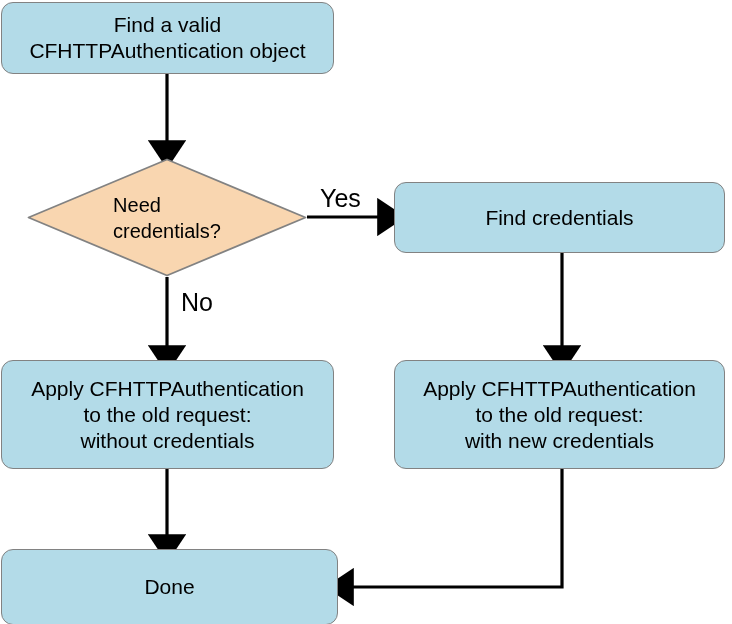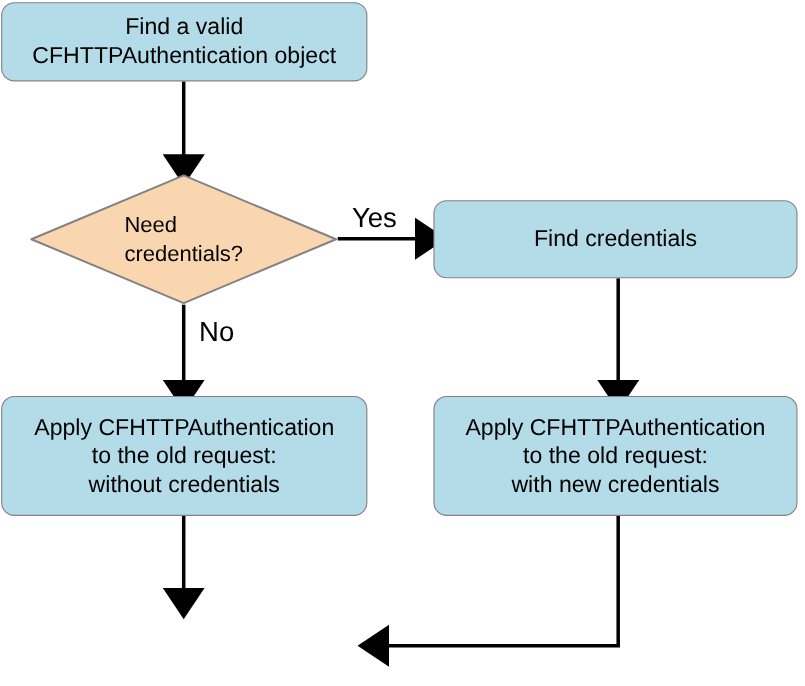--- a/index.html
+++ b/index.html
@@ -115,14 +115,15 @@
   <div class="node box" style="left:394px; top:182px; width:331px; height:71px;">Find credentials</div>
 
   <div class="node box" style="left:1px; top:360px; width:333px; height:109px;">Apply CFHTTPAuthentication
 to the old request:
 without credentials</div>
 
   <div class="node box" style="left:394px; top:360px; width:331px; height:109px;">Apply CFHTTPAuthentication
 to the old request:
 with new credentials</div>
 
+  <div class="node box" style="left:1px; top:549px; width:337px; height:76px;">Done</div>
 
 </div>
 
 </body></html>

